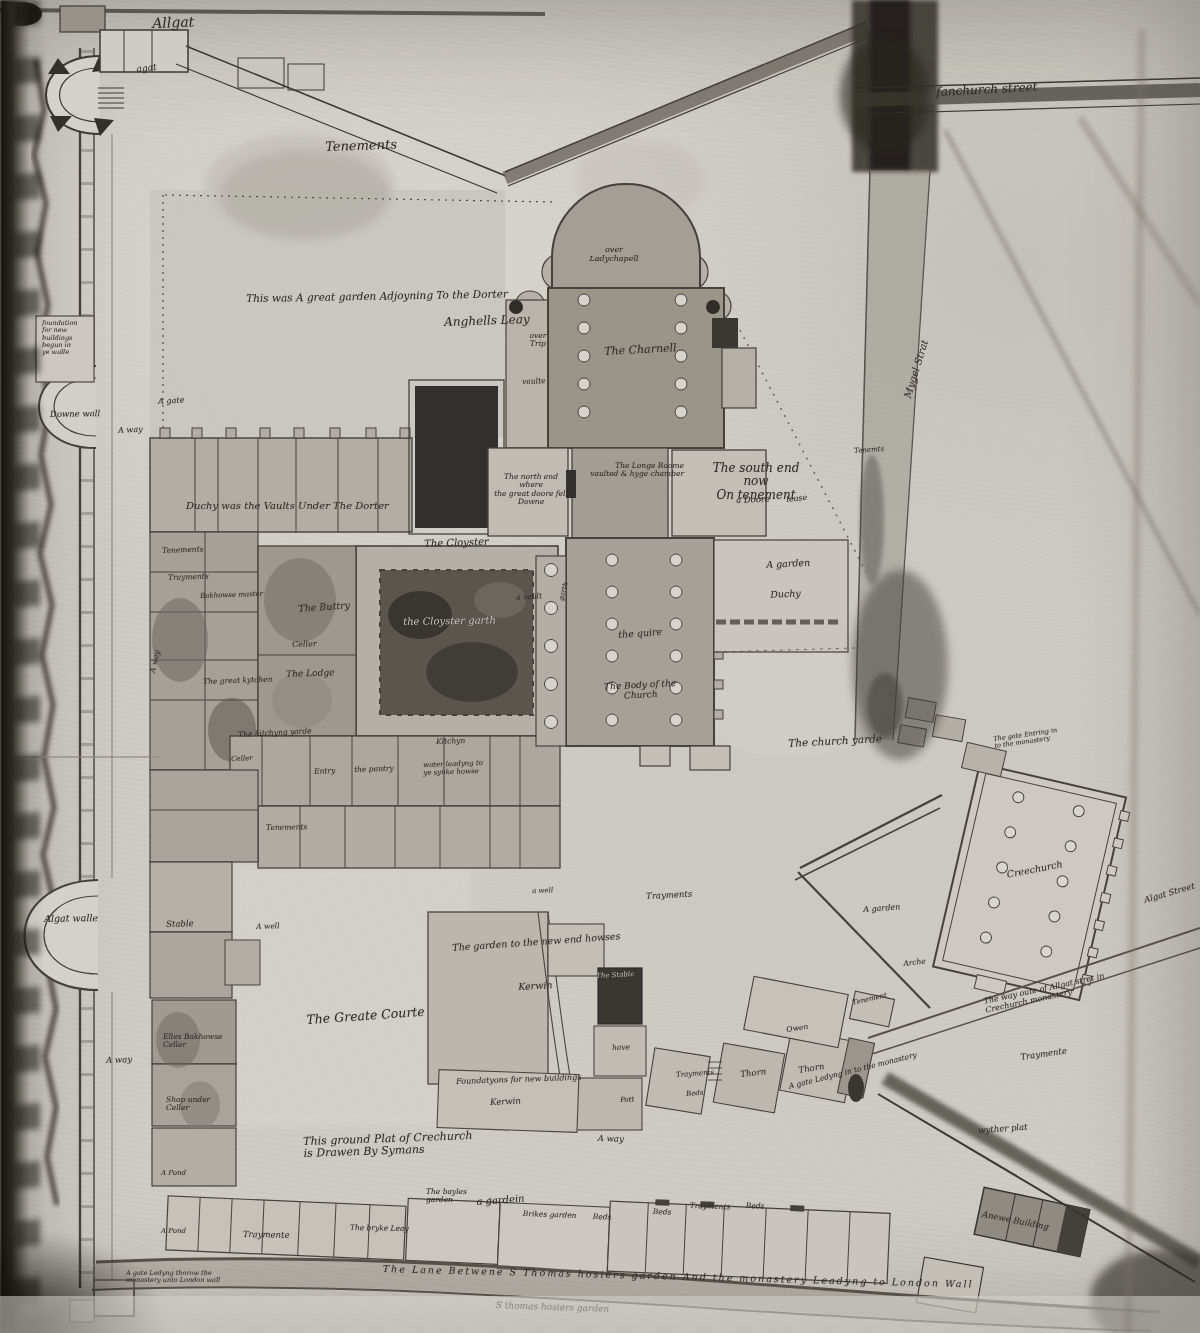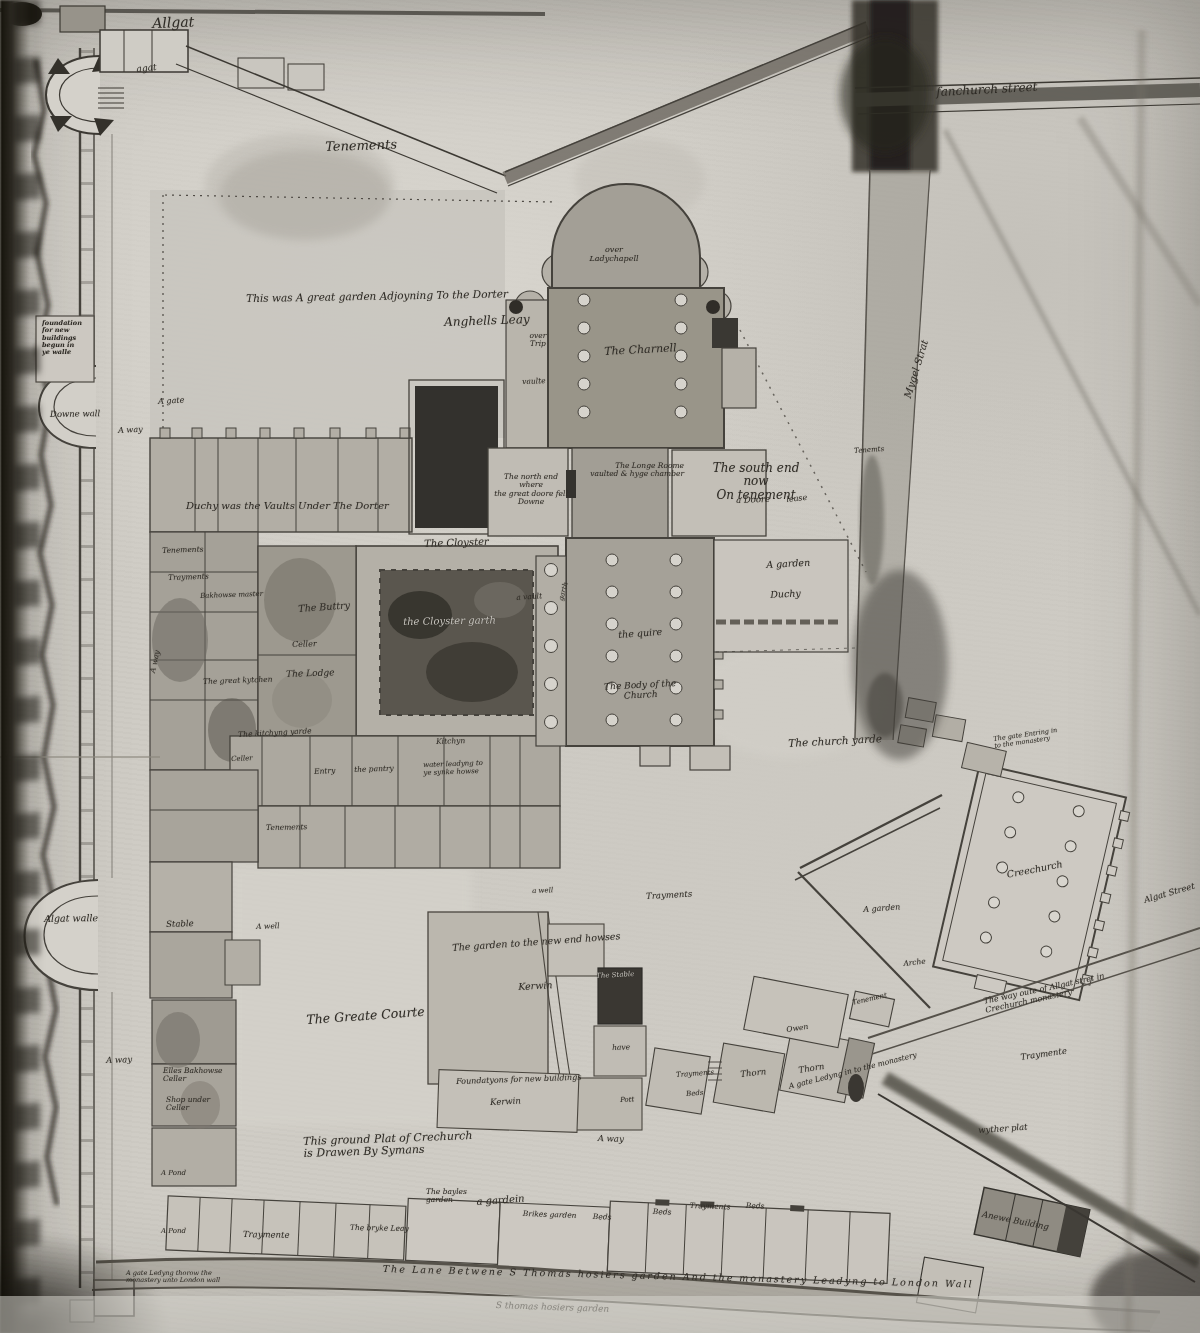--- a/index.html
+++ b/index.html
@@ -404,21 +404,21 @@
     </g>
   </svg>
 
   <div class="labels-layer">
       <span class="map-label" style="left: 152px; top: 16px; font-size: 14px; transform: rotate(-2deg);">Allgat</span>
       <span class="map-label" style="left: 136px; top: 64px; font-size: 9px; transform: rotate(-6deg);">agat</span>
       <span class="map-label" style="left: 325px; top: 140px; font-size: 13px; transform: rotate(-2deg);">Tenements</span>
       <span class="map-label" style="left: 936px; top: 86px; font-size: 12px; transform: rotate(-3deg);">fanchurch street</span>
       <span class="map-label" style="left: 246px; top: 293px; font-size: 10.5px; transform: rotate(-1deg);">This was A great garden Adjoyning To the Dorter</span>
       <span class="map-label" style="left: 444px; top: 316px; font-size: 12px; transform: rotate(-2deg);">Anghells Leay</span>
-      <span class="map-label" style="left: 42px; top: 320px; font-size: 6.5px; width: 50px; font-weight: bold;">foundation
+      <span class="map-label" style="left: 42px; top: 320px; font-size: 6.5px; width: 50px;">foundation
 for new
 buildings
 begun in
 ye walle</span>
       <span class="map-label" style="left: 158px; top: 398px; font-size: 8px; transform: rotate(-3deg);">A gate</span>
       <span class="map-label" style="left: 118px; top: 427px; font-size: 8px; transform: rotate(-3deg);">A way</span>
       <span class="map-label" style="left: 583px; top: 246px; font-size: 8px; width: 62px; text-align: center;">over
 Ladychapell</span>
       <span class="map-label" style="left: 604px; top: 346px; font-size: 11px; transform: rotate(-3deg);">The Charnell</span>
       <span class="map-label" style="left: 523px; top: 332px; font-size: 7.5px; width: 30px; text-align: center;">over
@@ -470,21 +470,21 @@
       <span class="map-label" style="left: 646px; top: 892px; font-size: 8.5px; transform: rotate(-3deg);">Trayments</span>
       <span class="map-label" style="left: 532px; top: 888px; font-size: 7px; transform: rotate(-2deg);">a well</span>
       <span class="map-label" style="left: 452px; top: 943px; font-size: 9.5px; transform: rotate(-4deg);">The garden to  the  new end howses</span>
       <span class="map-label" style="left: 518px; top: 982px; font-size: 9.5px; transform: rotate(-3deg);">Kerwin</span>
       <span class="map-label" style="left: 456px; top: 1078px; font-size: 8px; transform: rotate(-2deg);">Foundatyons for new buildings</span>
       <span class="map-label" style="left: 490px; top: 1098px; font-size: 8.5px; transform: rotate(-3deg);">Kerwin</span>
       <span class="map-label" style="left: 306px; top: 1013px; font-size: 12.5px; transform: rotate(-4deg);">The Greate Courte</span>
       <span class="map-label" style="left: 256px; top: 923px; font-size: 7.5px; transform: rotate(-2deg);">A well</span>
       <span class="map-label" style="left: 166px; top: 920px; font-size: 8.5px; transform: rotate(-2deg);">Stable</span>
       <span class="map-label" style="left: 106px; top: 1056px; font-size: 8.5px; transform: rotate(-2deg);">A way</span>
-      <span class="map-label" style="left: 163px; top: 1067px; font-size: 7.5px; width: 72px;">Elles Bakhowse
+      <span class="map-label" style="left: 163px; top: 1033px; font-size: 7.5px; width: 72px;">Elles Bakhowse
 Celler</span>
       <span class="map-label" style="left: 166px; top: 1096px; font-size: 7.5px; width: 72px;">Shop under
 Celler</span>
       <span class="map-label" style="left: 161px; top: 1170px; font-size: 7px;">A Pond</span>
       <span class="map-label" style="left: 161px; top: 1228px; font-size: 7px;">A Pond</span>
       <span class="map-label" style="left: 243px; top: 1230px; font-size: 8.5px; transform: rotate(1deg);">Traymente</span>
       <span class="map-label" style="left: 350px; top: 1224px; font-size: 7.5px; transform: rotate(1deg);">The bryke Leay</span>
       <span class="map-label" style="left: 426px; top: 1188px; font-size: 7.5px; width: 56px;">The bayles
 garden</span>
       <span class="map-label" style="left: 476px; top: 1196px; font-size: 10px; transform: rotate(-4deg);">a gardein</span>

